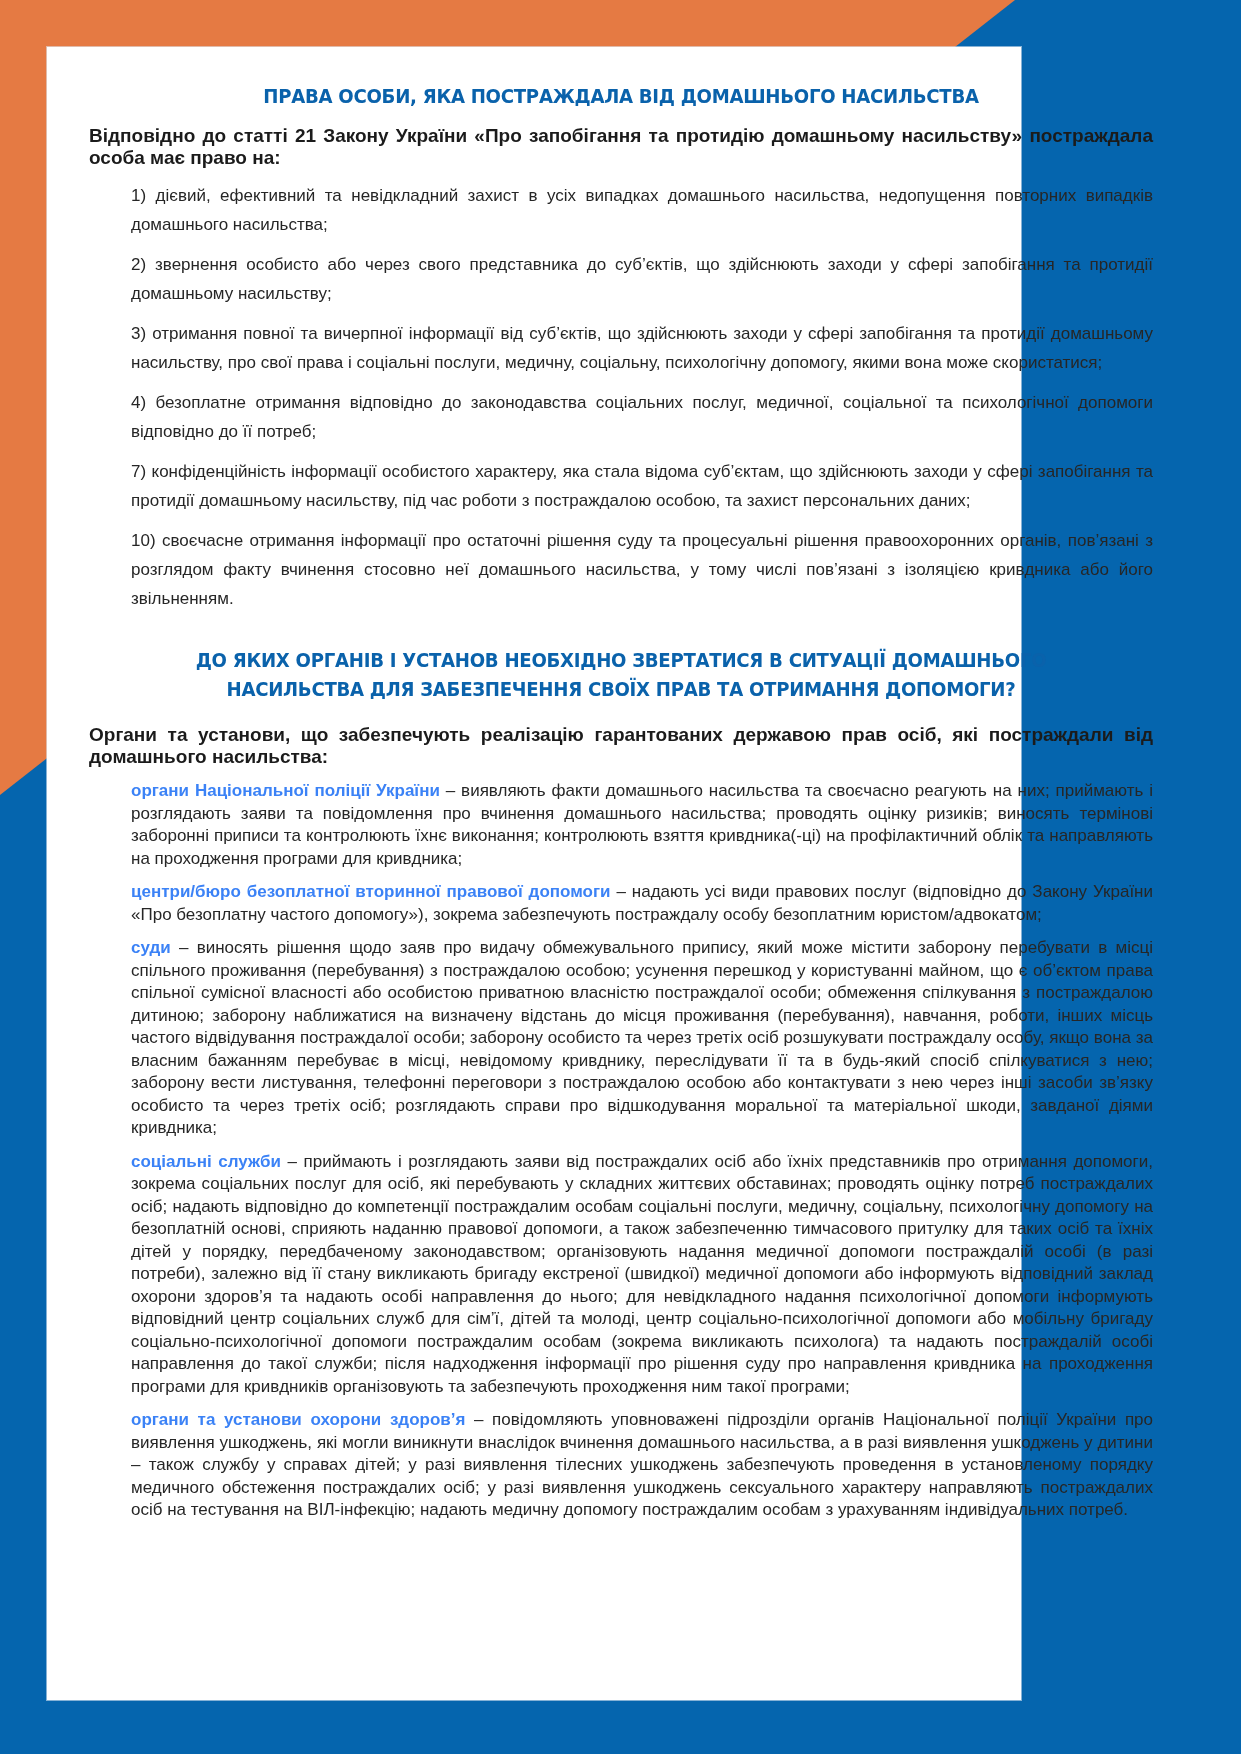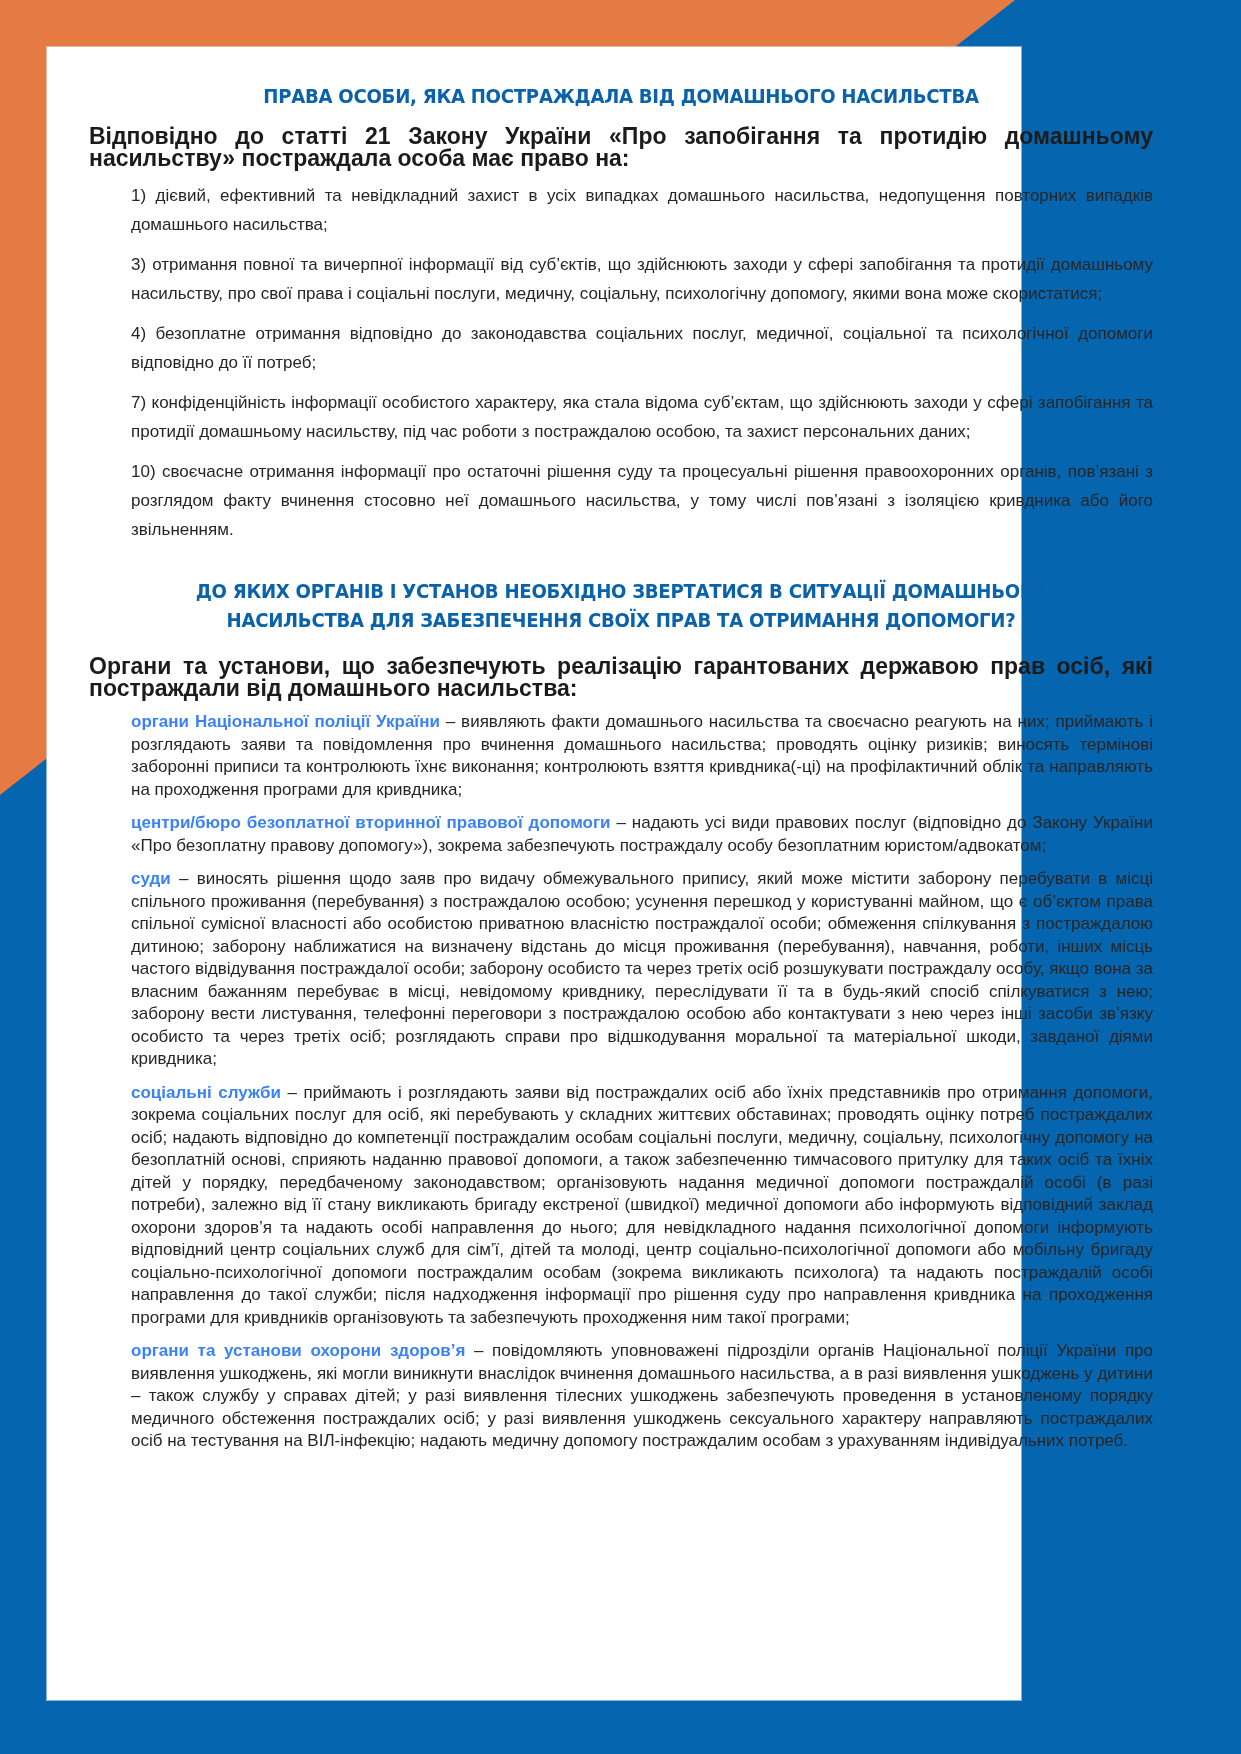--- a/index.html
+++ b/index.html
@@ -49,21 +49,21 @@
       transform-origin: center;
     }
     .heading.h1 {
       margin-top: 35px;
     }
     .heading.h2 {
       margin-top: 33px;
     }
     .intro {
       font-weight: bold;
-      font-size: 23px;
+      font-size: 19px;
       line-height: 22px;
       color: #1b1b1b;
       text-align: justify;
       margin: 14px 0 0 0;
     }
     .list {
       margin: 12px 0 0 42px;
       padding: 0;
       list-style: none;
     }
@@ -88,36 +88,37 @@
 <div class="bg-orange"></div>
 
 <div class="panel">
   <div class="content">
 
     <section>
       <h1 class="heading h1">ПРАВА ОСОБИ, ЯКА ПОСТРАЖДАЛА ВІД ДОМАШНЬОГО НАСИЛЬСТВА</h1>
       <p class="intro">Відповідно до статті 21 Закону України «Про запобігання та протидію домашньому насильству» постраждала особа має право на:</p>
       <ul class="list">
         <li>1) дієвий, ефективний та невідкладний захист в усіх випадках домашнього насильства, недопущення повторних випадків домашнього насильства;</li>
+        <li>2) звернення особисто або через свого представника до суб’єктів, що здійснюють заходи у сфері запобігання та протидії домашньому насильству;</li>
         <li>3) отримання повної та вичерпної інформації від суб’єктів, що здійснюють заходи у сфері запобігання та протидії домашньому насильству, про свої права і соціальні послуги, медичну, соціальну, психологічну допомогу, якими вона може скористатися;</li>
         <li>4) безоплатне отримання відповідно до законодавства соціальних послуг, медичної, соціальної та психологічної допомоги відповідно до її потреб;</li>
         <li>7) конфіденційність інформації особистого характеру, яка стала відома суб’єктам, що здійснюють заходи у сфері запобігання та протидії домашньому насильству, під час роботи з постраждалою особою, та захист персональних даних;</li>
         <li>10)  своєчасне отримання інформації про остаточні рішення суду та процесуальні рішення правоохоронних органів, пов’язані з розглядом факту вчинення стосовно неї домашнього насильства, у тому числі пов’язані з ізоляцією кривдника або його звільненням.</li>
       </ul>
     </section>
 
     <section>
       <h2 class="heading h2">
         <span>ДО ЯКИХ ОРГАНІВ І УСТАНОВ НЕОБХІДНО ЗВЕРТАТИСЯ В СИТУАЦІЇ ДОМАШНЬОГО</span><br>
         <span>НАСИЛЬСТВА ДЛЯ ЗАБЕЗПЕЧЕННЯ СВОЇХ ПРАВ ТА ОТРИМАННЯ ДОПОМОГИ?</span>
       </h2>
       <p class="intro" style="margin-top:20px;">Органи та установи, що забезпечують реалізацію гарантованих державою прав осіб, які постраждали від домашнього насильства:</p>
       <ul class="list list2">
         <li><span class="term">органи Національної поліції України</span><span> –  виявляють факти домашнього насильства та своєчасно реагують на них; приймають і розглядають заяви та повідомлення про вчинення домашнього насильства; проводять оцінку ризиків; виносять термінові заборонні приписи та контролюють їхнє виконання; контролюють взяття  кривдника(-ці) на профілактичний облік та направляють на проходження програми для кривдника;</span></li>
-        <li><span class="term">центри/бюро безоплатної вторинної правової допомоги</span><span> – надають усі види правових послуг (відповідно до Закону України «Про безоплатну правову допомогу»), зокрема забезпечують постраждалу особу безоплатним юристом/адвокатом;</span></li>
+        <li><span class="term">центри/бюро безоплатної вторинної правової допомоги</span><span> – надають усі види правових послуг (відповідно до Закону України «Про безоплатну частого допомогу»), зокрема забезпечують постраждалу особу безоплатним юристом/адвокатом;</span></li>
         <li><span class="term">суди</span><span> – виносять рішення щодо заяв про видачу обмежувального припису, який може містити заборону перебувати в місці спільного проживання (перебування) з постраждалою особою; усунення перешкод у користуванні майном, що є об’єктом права спільної сумісної власності або особистою приватною власністю постраждалої особи; обмеження спілкування з постраждалою дитиною; заборону наближатися на визначену відстань до місця проживання (перебування), навчання, роботи, інших місць частого відвідування постраждалої особи; заборону особисто та через третіх осіб розшукувати постраждалу особу, якщо вона за власним бажанням перебуває в місці, невідомому кривднику, переслідувати її та в будь-який спосіб спілкуватися з нею; заборону вести листування, телефонні переговори з постраждалою особою або контактувати з нею через інші засоби зв’язку особисто та через третіх осіб; розглядають справи про відшкодування моральної та матеріальної шкоди, завданої діями кривдника;</span></li>
         <li><span class="term">соціальні служби</span><span> – приймають і розглядають заяви від постраждалих осіб або їхніх представників про отримання допомоги, зокрема соціальних послуг для осіб, які перебувають у складних життєвих обставинах; проводять оцінку потреб постраждалих осіб; надають відповідно до компетенції постраждалим особам соціальні послуги, медичну, соціальну, психологічну допомогу на безоплатній основі, сприяють наданню правової допомоги, а також забезпеченню тимчасового притулку для таких осіб та їхніх дітей у порядку, передбаченому законодавством; організовують надання медичної допомоги постраждалій особі (в разі потреби), залежно від її стану викликають бригаду екстреної (швидкої) медичної допомоги або інформують відповідний заклад охорони здоров’я та надають особі направлення до нього; для невідкладного надання психологічної допомоги інформують відповідний центр соціальних служб для сім’ї, дітей та молоді, центр соціально-психологічної допомоги або мобільну бригаду соціально-психологічної допомоги постраждалим особам (зокрема  викликають психолога) та надають постраждалій особі направлення до такої служби; після надходження інформації про рішення суду про направлення кривдника на проходження програми для кривдників організовують та забезпечують проходження ним такої програми;</span></li>
         <li><span class="term">органи та установи охорони здоров’я</span><span> – повідомляють уповноважені підрозділи органів Національної поліції України про виявлення ушкоджень, які могли виникнути внаслідок вчинення домашнього насильства, а в разі виявлення ушкоджень у дитини – також службу у справах дітей; у разі виявлення тілесних ушкоджень забезпечують проведення в установленому порядку медичного обстеження постраждалих осіб; у разі виявлення ушкоджень сексуального характеру направляють постраждалих осіб на тестування на ВІЛ-інфекцію; надають медичну допомогу постраждалим особам з урахуванням індивідуальних потреб.</span></li>
       </ul>
     </section>
 
   </div>
 </div>
 
 </body></html>

